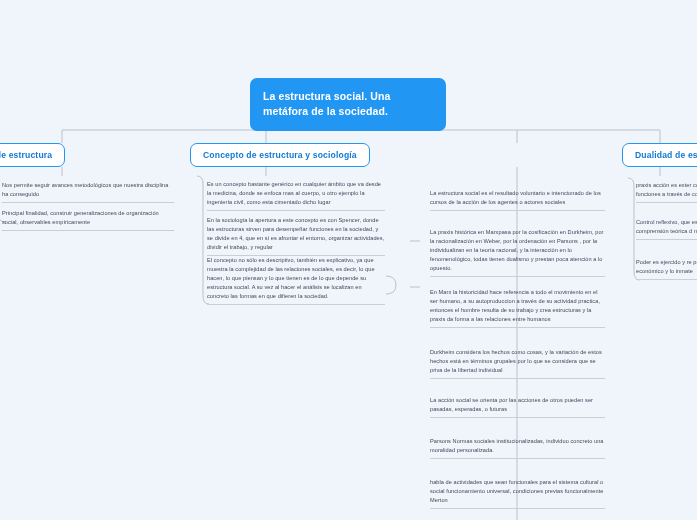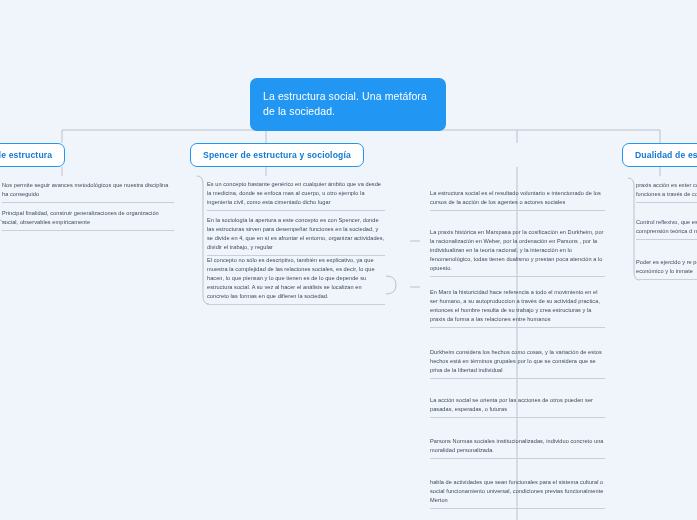--- a/index.html
+++ b/index.html
@@ -27,21 +27,21 @@
   
   .root-node {
     position: absolute;
     left: 250px; top: 78px;
     width: 196px;
     background: #2196f3;
     border-radius: 7px;
     padding: 11px 13px 12px 13px;
     color: #ffffff;
     font-size: 10.5px;
-    font-weight: normal;
+    font-weight: bold;
     line-height: 1.45;
     letter-spacing: 0.1px;
   }
 
   
   .branch-head {
     position: absolute;
     background: #ffffff;
     border: 1.6px solid #2196f3;
     border-radius: 7px;
@@ -118,21 +118,21 @@
   </svg>
 
   <div class="root-node">
     <span>La estructura social. Una metáfora de la sociedad.</span>
   </div>
 
   <div class="branch-head" id="head-definicion">
     <span>ción de estructura</span>
   </div>
   <div class="branch-head" id="head-concepto">
-    <span>Spencer de estructura y sociología</span>
+    <span>Concepto de estructura y sociología</span>
   </div>
   <div class="branch-head" id="head-dualidad">
     <span>Dualidad de estruc</span>
   </div>
 
   <div class="leaf col-def ruled" style="top:181px;">
     <span class="leaf-text">Nos permite seguir avances metodológicos que nuestra disciplina ha conseguido</span>
   </div>
   <div class="leaf col-def ruled" style="top:209px;">
     <span class="leaf-text">Principal finalidad, construir generalizaciones de  organización social, observables empíricamente</span>

